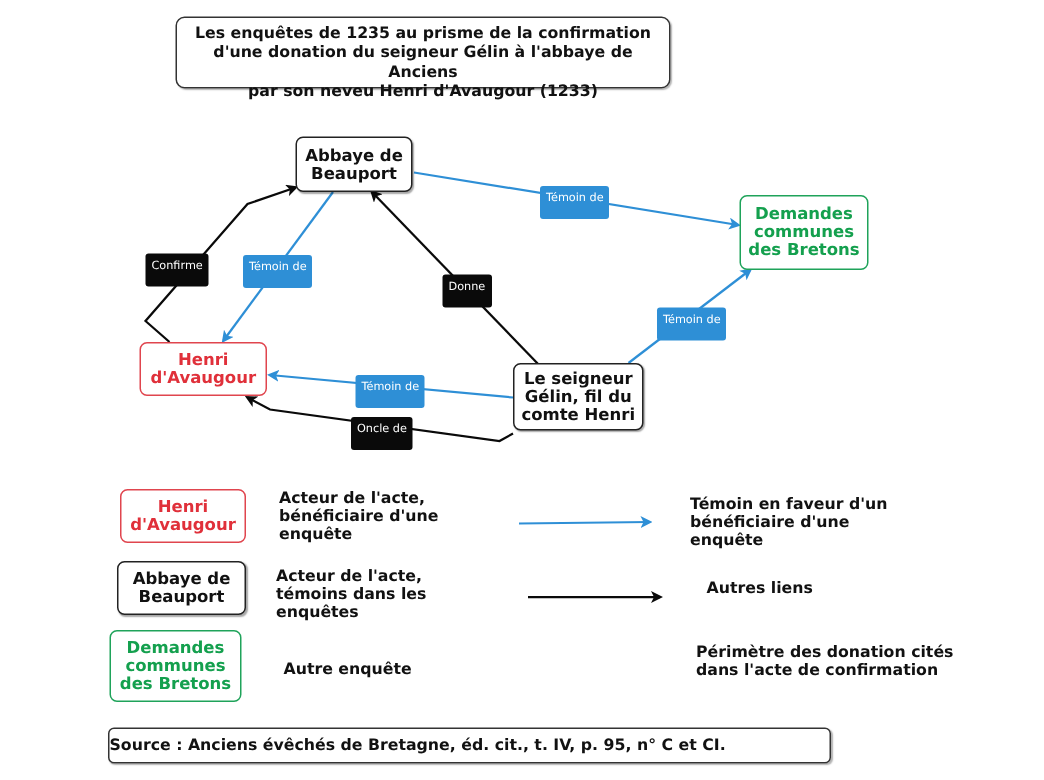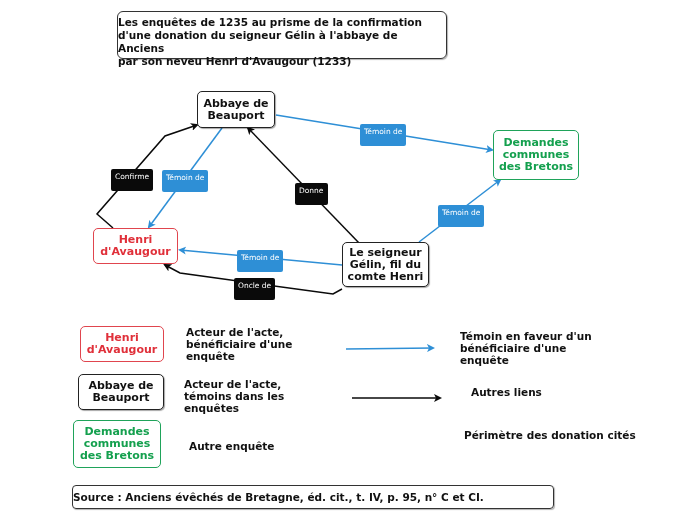--- a/index.html
+++ b/index.html
@@ -7,21 +7,21 @@
          font-family: "DejaVu Sans", sans-serif; }
   .box { position: absolute; box-sizing: border-box; background: #fff;
          border: 1.5px solid #222; border-radius: 5px; text-align: center;
          font-weight: bold; font-size: 11px; line-height: 12px;
          display: flex; align-items: center; justify-content: center;
          color: #111; box-shadow: 1px 1px 1px rgba(0,0,0,0.35); }
   .box.red { border-color: #e0454e; color: #e0303a; box-shadow: none; }
   .box.green { border-color: #1fa35a; color: #14a04e; box-shadow: none; }
   .title-box { position: absolute; left: 117px; top: 11px; width: 330px; height: 48px;
                box-sizing: border-box; border: 1px solid #333; border-radius: 6px;
-               font-weight: bold; font-size: 10.5px; line-height: 13px;
+               text-align: center; font-weight: bold; font-size: 10.5px; line-height: 13px;
                padding-top: 4px; color: #111; box-shadow: 1px 1px 1px rgba(0,0,0,0.3); }
   .source-box { position: absolute; left: 72px; top: 485px; width: 482px; height: 24px;
                 box-sizing: border-box; border: 1px solid #333; border-radius: 4px;
                 text-align: left; font-weight: bold; font-size: 10.5px; line-height: 22px;
                 color: #111; box-shadow: 1px 1px 1px rgba(0,0,0,0.3); }
   .label { position: absolute; font-size: 7.5px; color: #fff; padding: 0 4px;
            height: 22px; line-height: 15px; border-radius: 2px; white-space: nowrap;
            box-sizing: border-box; }
   .label.blue { background: #2e8fd6; }
   .label.black { background: #0a0a0a; }
@@ -61,21 +61,21 @@
   <path d="M342,265 L180,250" stroke="#2e8fd6" stroke-width="1.5" fill="none" marker-end="url(#ah-blue)"></path>
 
   <path d="M342,289 L333,294 L180,273 L165,265" stroke="#0a0a0a" stroke-width="1.5" fill="none" marker-end="url(#ah-black)"></path>
 
   <path d="M346,349 L433,348" stroke="#2e8fd6" stroke-width="1.5" fill="none" marker-end="url(#ah-blue)"></path>
   <path d="M352,398 L440,398" stroke="#0a0a0a" stroke-width="1.5" fill="none" marker-end="url(#ah-black)"></path>
 </svg>
 
 <div class="label blue" style="left:360px; top:124px;">Témoin de</div>
 <div class="label blue" style="left:162px; top:170px;">Témoin de</div>
-<div class="label black" style="left:111px; top:169px;">Confirme</div>
+<div class="label black" style="left:97px; top:169px;">Confirme</div>
 <div class="label black" style="left:295px; top:183px;">Donne</div>
 <div class="label blue" style="left:438px; top:205px;">Témoin de</div>
 <div class="label blue" style="left:237px; top:250px;">Témoin de</div>
 <div class="label black" style="left:234px; top:278px;">Oncle de</div>
 
 <div class="box" style="left:197px; top:91px; width:78px; height:37px;">
   <div>
       <div>Abbaye de</div>
       <div>Beauport</div>
     </div>
@@ -135,15 +135,16 @@
 <div class="legend-text" style="left:189px; top:440px;">Autre enquête</div>
 
 <div class="legend-text" style="left:460px; top:330px;">
   <div>Témoin en faveur d'un</div>
   <div>bénéficiaire d'une</div>
   <div>enquête</div>
 </div>
 <div class="legend-text" style="left:471px; top:386px;">Autres liens</div>
 <div class="legend-text" style="left:464px; top:429px;">
   <div>Périmètre des donation cités</div>
+  <div>dans l'acte de confirmation</div>
 </div>
 
 <div class="source-box">Source : Anciens évêchés de Bretagne, éd. cit., t. IV, p. 95, n° C et CI.</div>
 
 </body></html>

